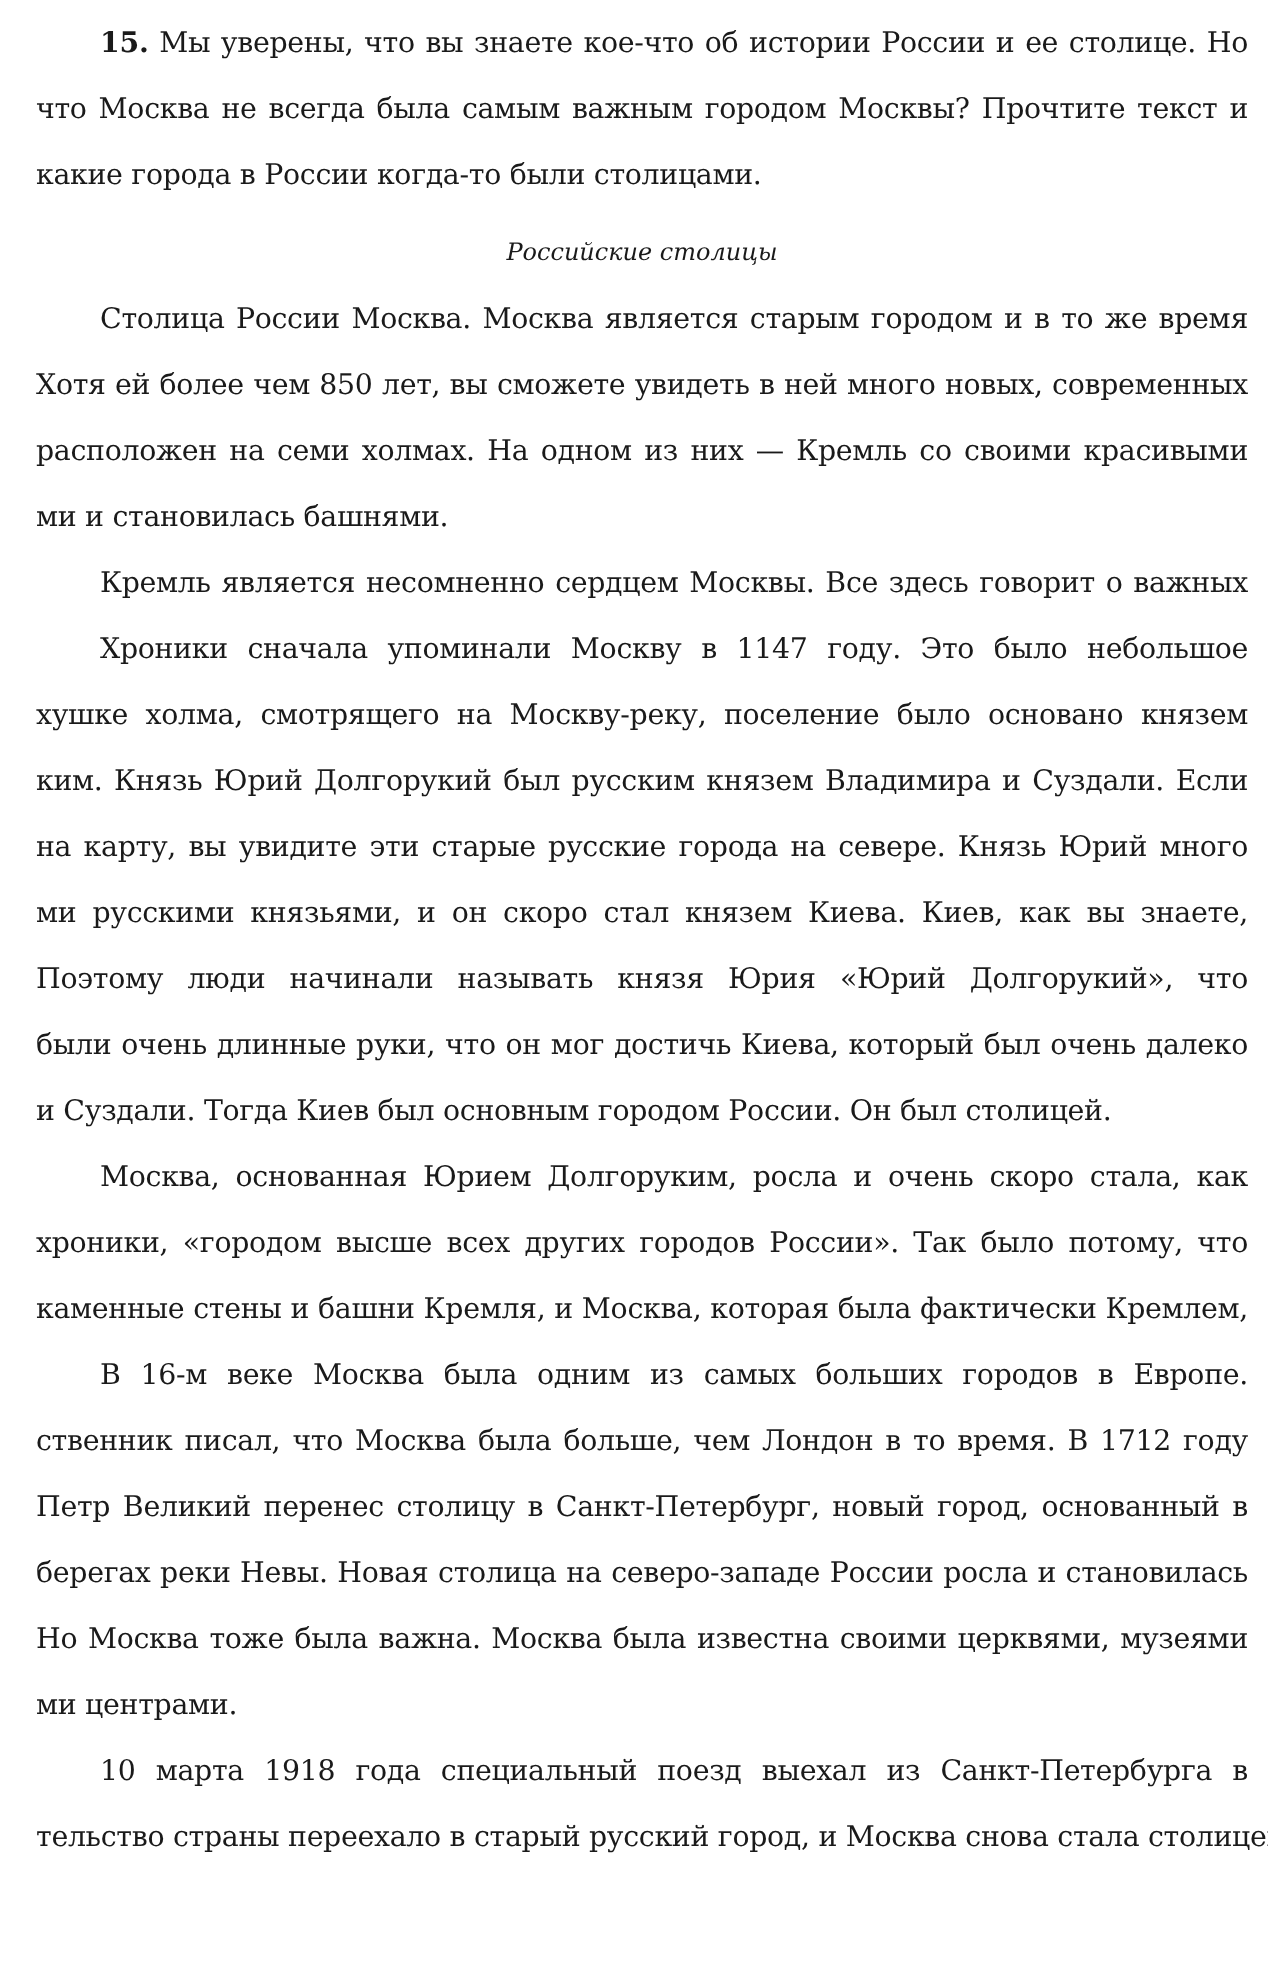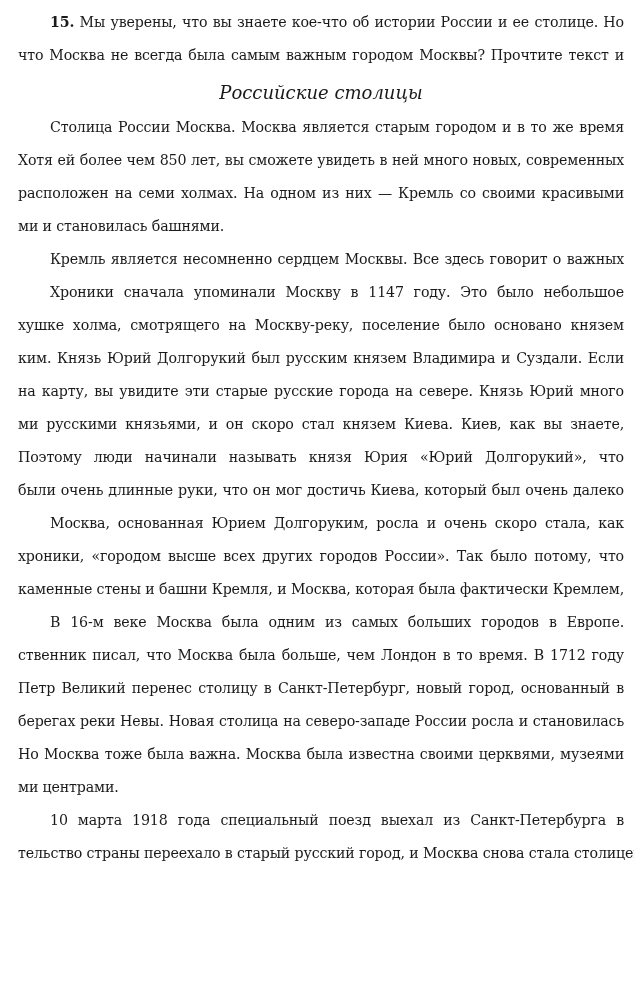--- a/index.html
+++ b/index.html
@@ -24,35 +24,36 @@
   .justify {
     text-align: justify;
     text-align-last: justify;
     white-space: normal;
     overflow: hidden;
   }
   .indent { padding-left: 32px; }
   .title {
     text-align: center;
     font-style: italic;
-    font-size: 18px;
+    font-size: 12px;
     height: 36px;
     line-height: 36px;
     margin-top: 3px;
   }
   .num { font-weight: bold; }
 </style>
 </head>
 <body>
 
 <div class="page">
 
   <div>
     <div class="line justify indent"><span class="num">15.</span> <span>Мы уверены, что вы знаете кое-что об истории России и ее столице. Но знаете ли вы,</span></div>
     <div class="line justify">что Москва не всегда была самым важным городом Москвы? Прочтите текст и скажите,</div>
+    <div class="line">какие города в России когда-то были столицами.</div>
   </div>
 
   <div class="title">Российские столицы</div>
 
   <div id="article-body">
       <div>
         <div class="line justify indent">Столица России Москва. Москва является старым городом и в то же время она молодая.</div>
         <div class="line justify">Хотя ей более чем 850 лет, вы сможете увидеть в ней много новых, современных домов. Город</div>
         <div class="line justify">расположен на семи холмах. На одном из них — Кремль со своими красивыми красными стена-</div>
         <div class="line">ми и становилась башнями.</div>
@@ -61,20 +62,21 @@
         <div class="line justify indent">Кремль является несомненно сердцем Москвы. Все здесь говорит о важных фактах в</div>
       </div>
       <div>
         <div class="line justify indent">Хроники сначала упоминали Москву в 1147 году. Это было небольшое поселение на вер-</div>
         <div class="line justify">хушке холма, смотрящего на Москву-реку, поселение было основано князем Юрием Долгору-</div>
         <div class="line justify">ким. Князь Юрий Долгорукий был русским князем Владимира и Суздали. Если вы посмотрите</div>
         <div class="line justify">на карту, вы увидите эти старые русские города на севере. Князь Юрий много воевал с други-</div>
         <div class="line justify">ми русскими князьями, и он скоро стал князем Киева. Киев, как вы знаете, находится на юге.</div>
         <div class="line justify">Поэтому люди начинали называть князя Юрия «Юрий Долгорукий», что означает, что у него</div>
         <div class="line justify">были очень длинные руки, что он мог достичь Киева, который был очень далеко от Владимира</div>
+        <div class="line">и Суздали. Тогда Киев был основным городом России. Он был столицей.</div>
       </div>
       <div>
         <div class="line justify indent">Москва, основанная Юрием Долгоруким, росла и очень скоро стала, как говорят старые</div>
         <div class="line justify">хроники, «городом высше всех других городов России». Так было потому, что появились белые</div>
         <div class="line justify">каменные стены и башни Кремля, и Москва, которая была фактически Кремлем, становилась</div>
       </div>
       <div>
         <div class="line justify indent">В 16-м веке Москва была одним из самых больших городов в Европе. Английский путеше-</div>
         <div class="line justify">ственник писал, что Москва была больше, чем Лондон в то время. В 1712 году русский царь</div>
         <div class="line justify">Петр Великий перенес столицу в Санкт-Петербург, новый город, основанный в 1703 году на</div>

